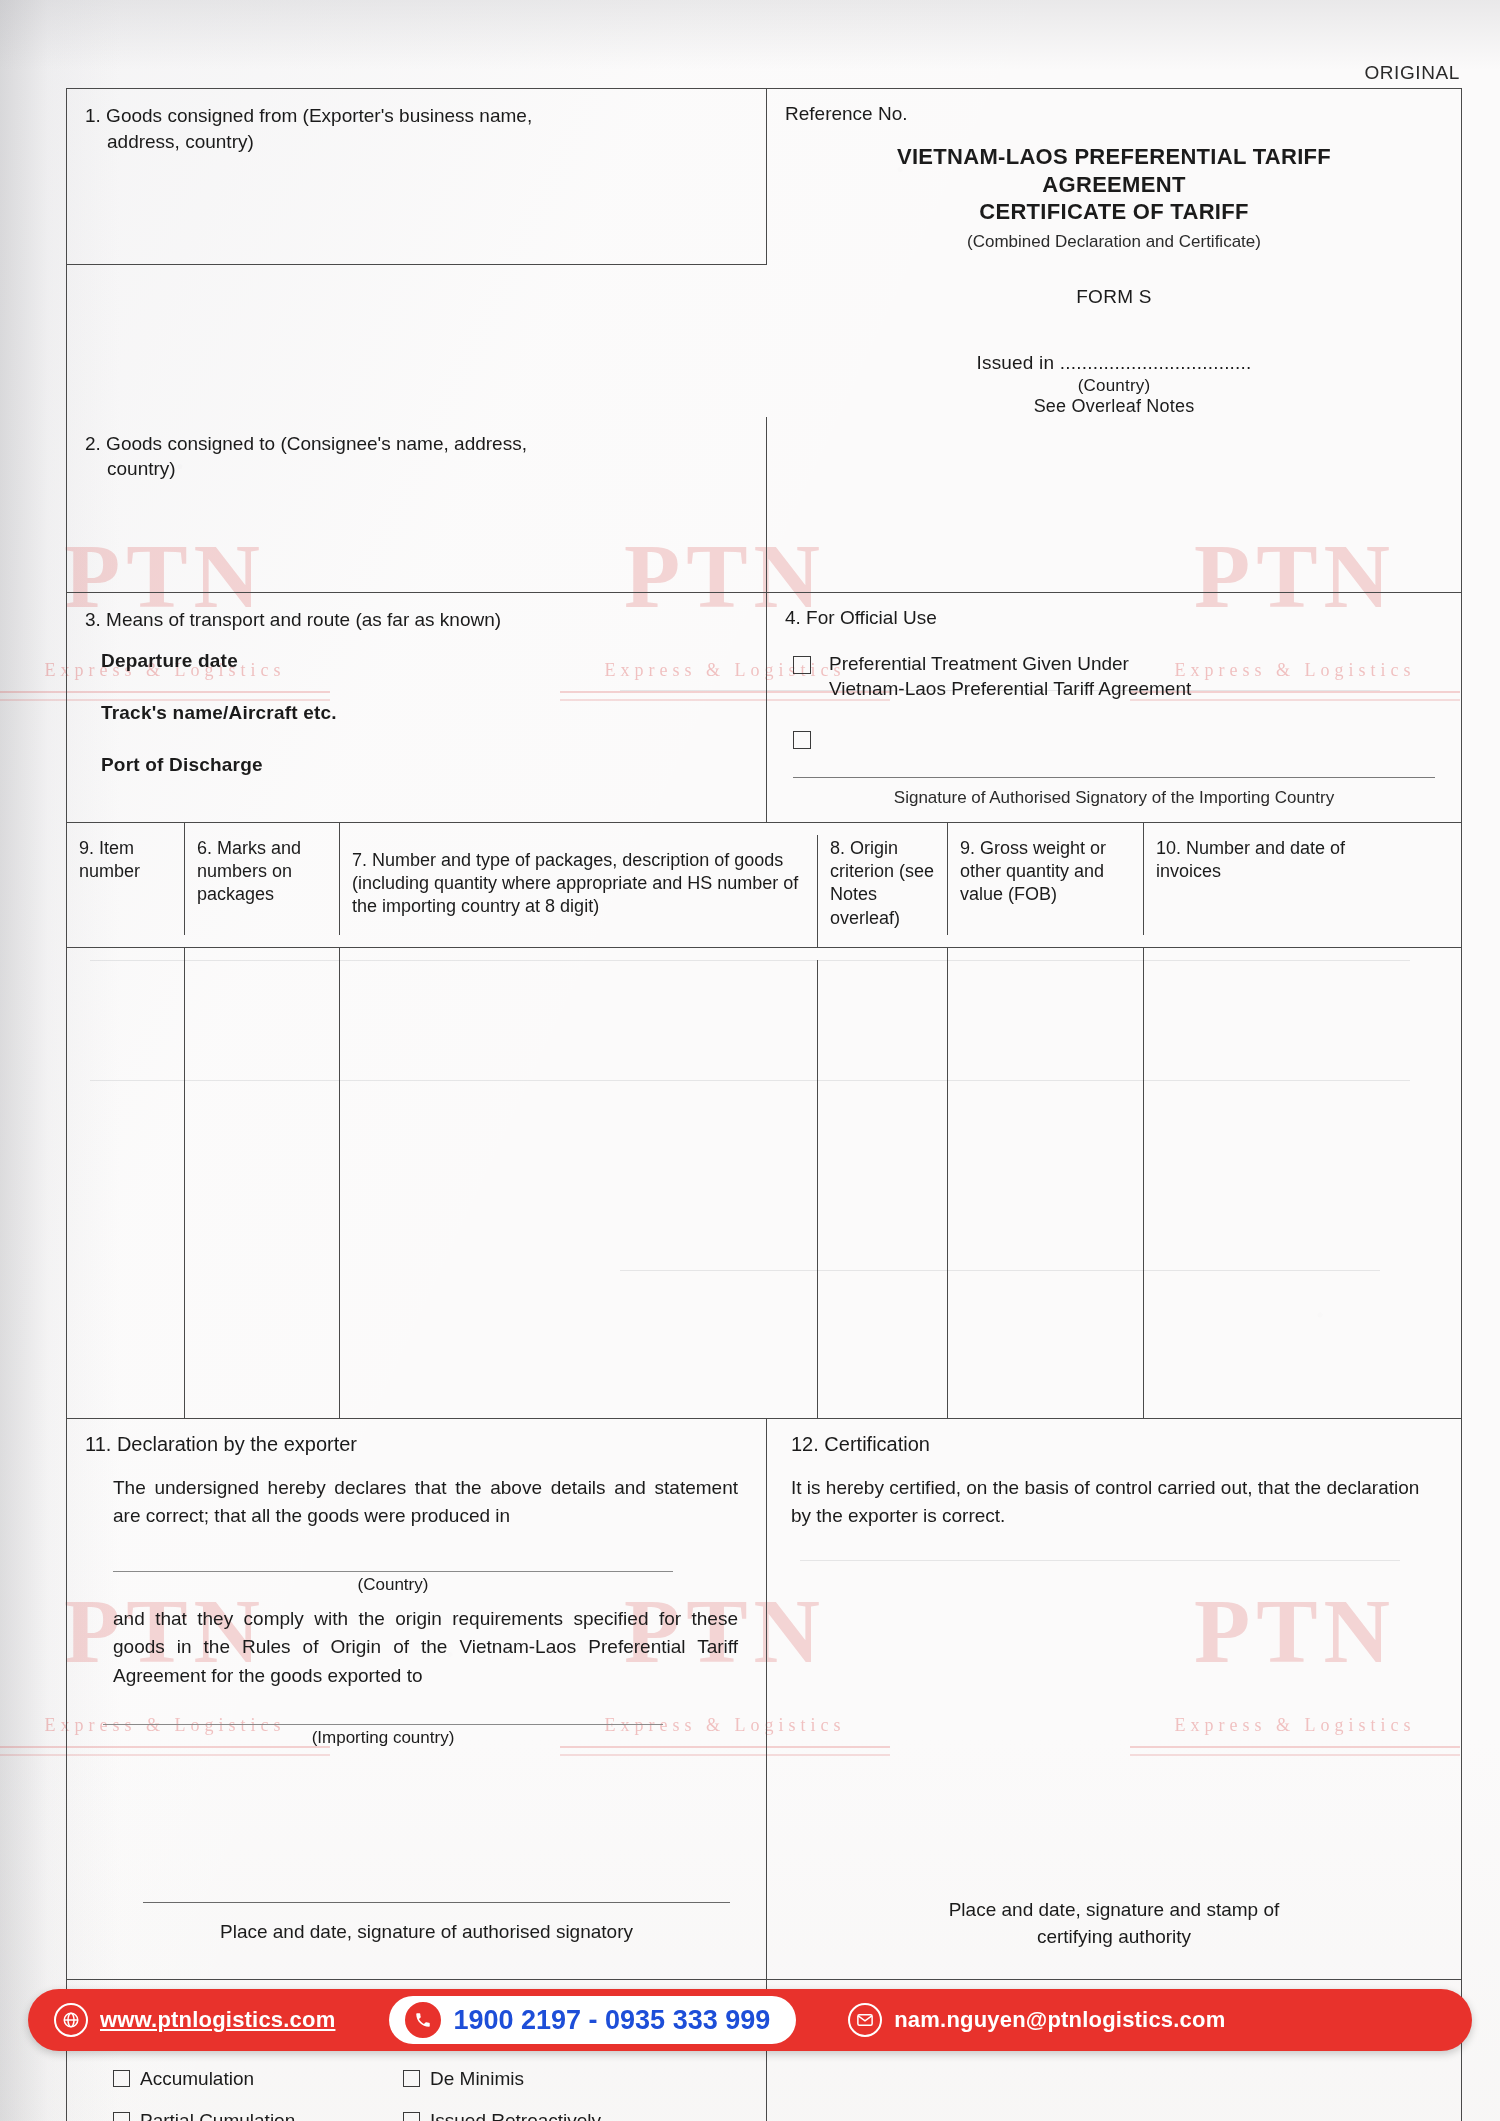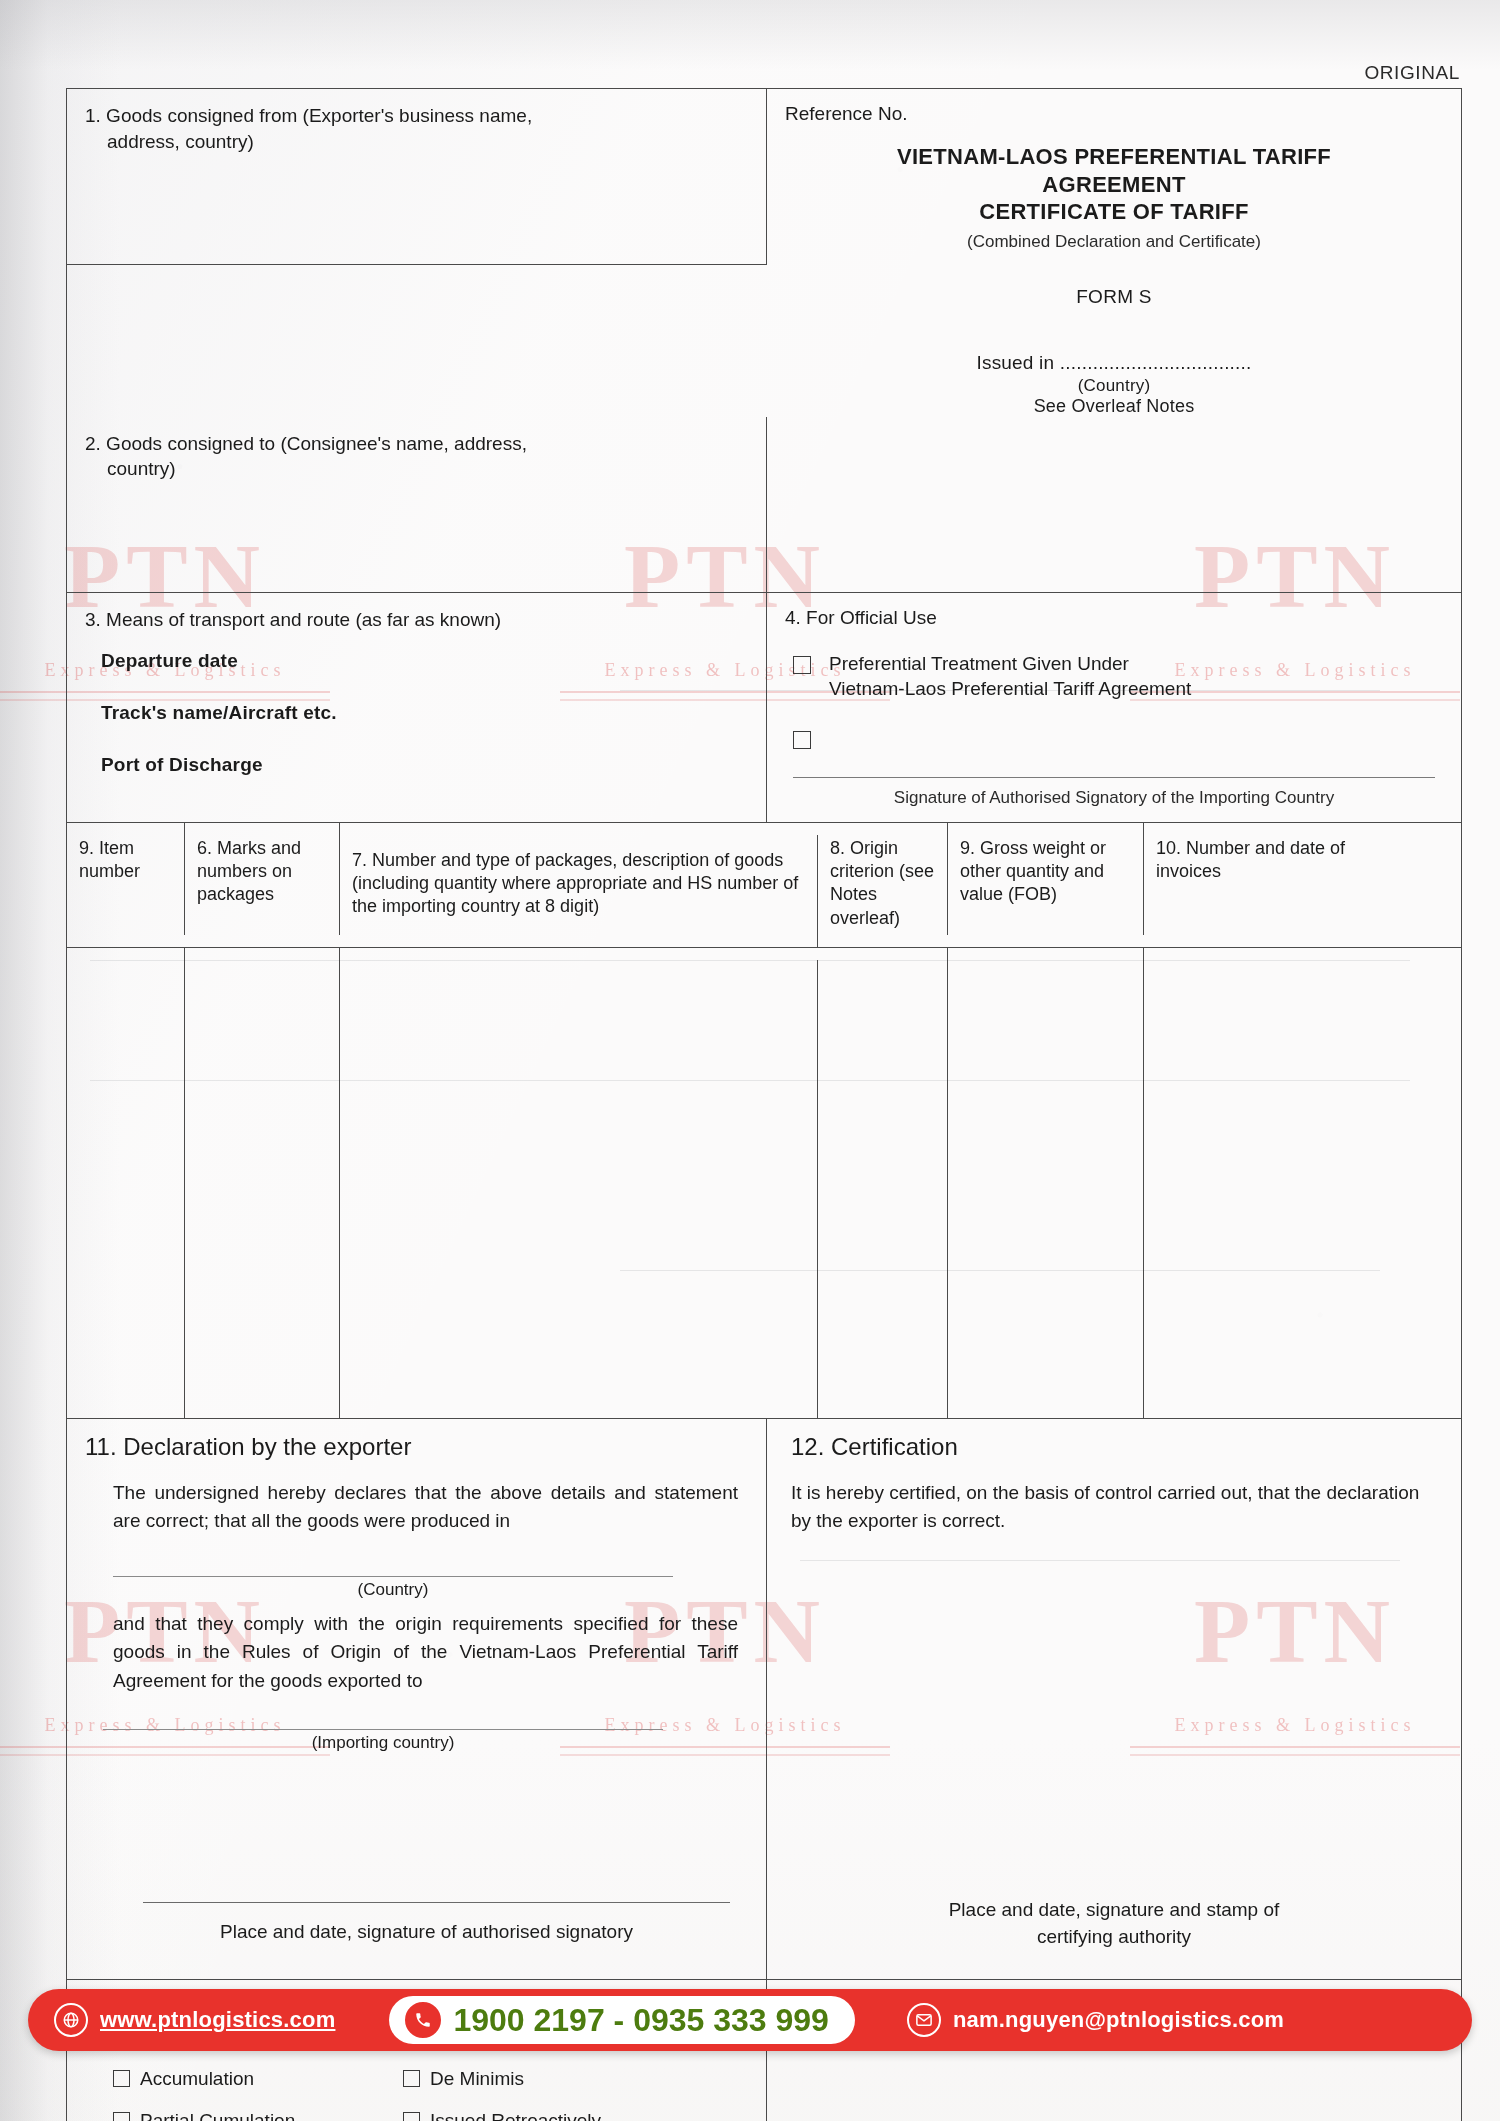--- a/index.html
+++ b/index.html
@@ -237,21 +237,21 @@
     padding: 14px 22px 0 18px;
     position: relative;
     min-height: 560px;
   }
   .decl-r {
     flex: 1;
     box-sizing: border-box;
     padding: 14px 22px 0 24px;
     position: relative;
   }
-  .decl-title { font-size: 24px; }
+  .decl-title { font-size: 20px; }
   .decl-body {
     font-size: 19px;
     line-height: 1.5;
     text-align: justify;
     padding: 18px 6px 0 28px;
   }
   .decl-body.r { padding: 18px 0 0 0; text-align: left; }
   .country-line {
     margin: 40px 0 0 28px;
     border-top: 1px solid #8a8a8a;
@@ -341,28 +341,28 @@
     display: flex;
     align-items: center;
     font-size: 22px;
     font-weight: 700;
     letter-spacing: .2px;
     white-space: nowrap;
   }
   .f-web { margin-left: 26px; text-decoration: underline; }
   .f-phone {
     background: #fff;
-    color: #4d7c0f;
+    color: #1d4ed8;
     border-radius: 30px;
     height: 48px;
     padding: 0 26px 0 16px;
     margin-left: 54px;
     display: flex;
     align-items: center;
-    font-size: 32px;
+    font-size: 27px;
     font-weight: 700;
   }
   .f-mail { margin-left: 52px; }
   .f-ico {
     width: 30px; height: 30px;
     border-radius: 50%;
     border: 2px solid #fff;
     display: inline-flex;
     align-items: center;
     justify-content: center;

